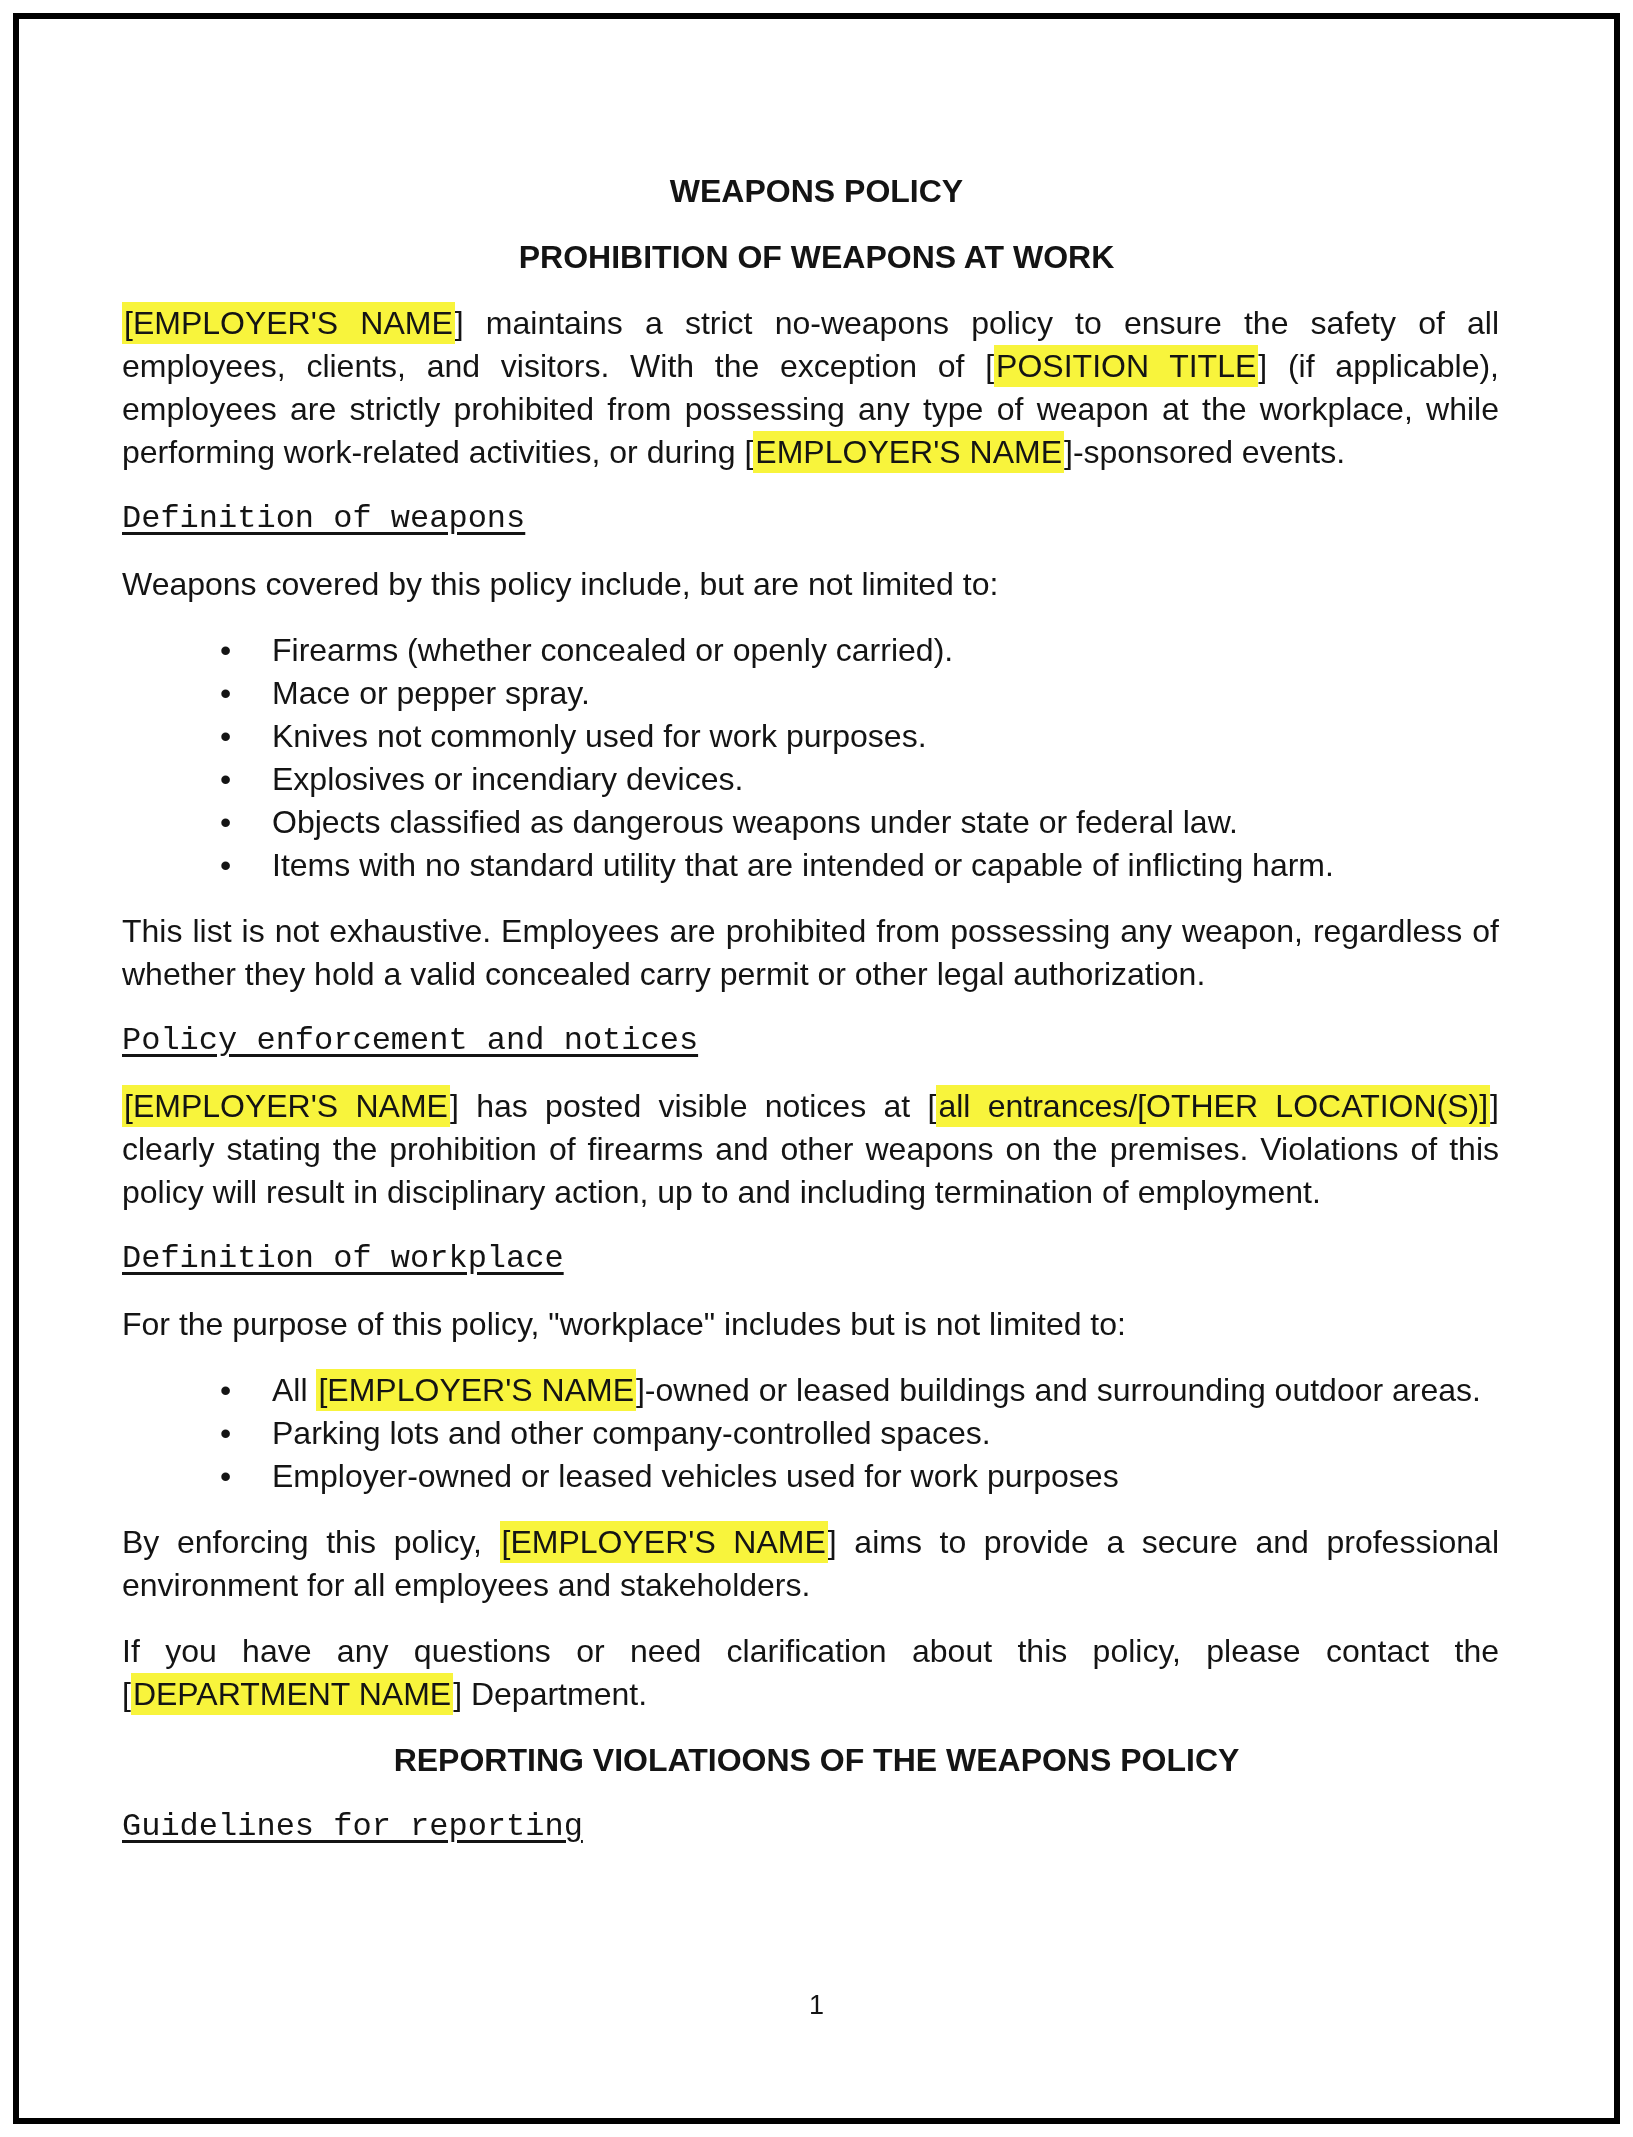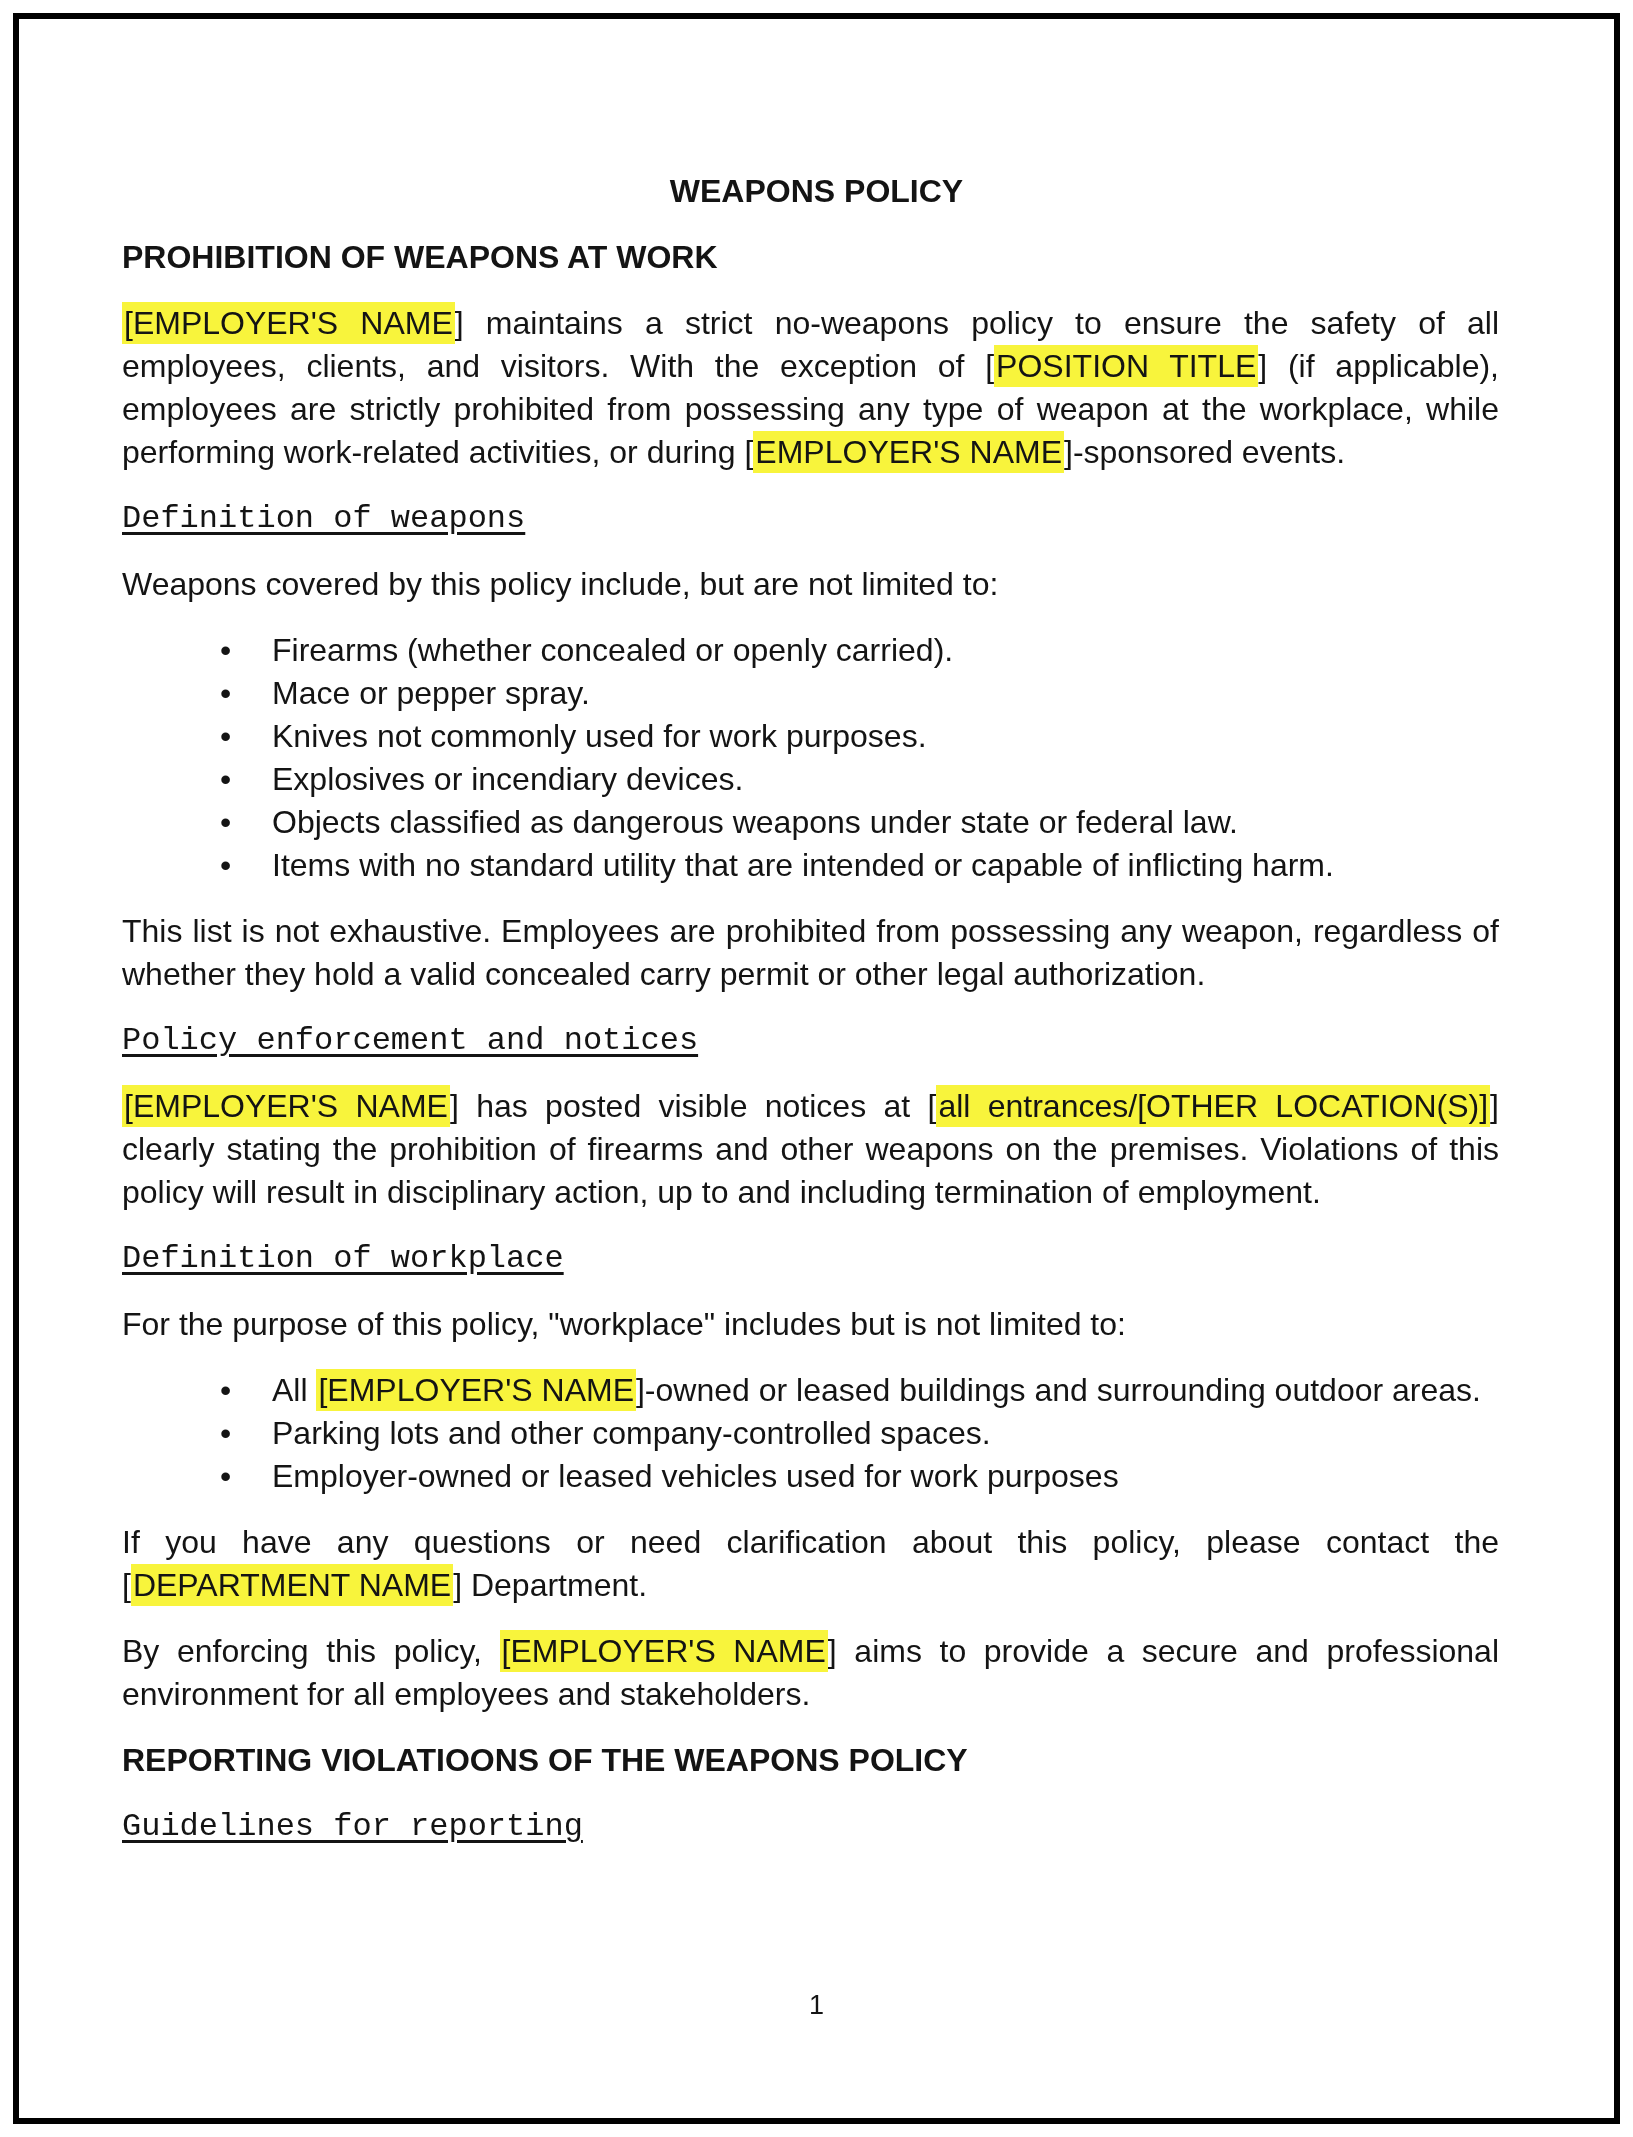--- a/index.html
+++ b/index.html
@@ -27,20 +27,21 @@
     line-height: 43px;
   }
   .doc-title {
     text-align: center;
     font-weight: bold;
     margin: 0 0 23px 0;
   }
   .h-bold {
     font-weight: bold;
     margin: 0 0 23px 0;
+    text-align: center;
   }
   .h-underline {
     text-decoration: underline;
     text-underline-offset: 5px;
     margin: 0 0 23px 0;
     font-family: Liberation Mono, monospace;
   }
   p.para {
     margin: 0 12px 23px 0;
     text-align: justify;
@@ -107,23 +108,23 @@
   <div class="h-underline">Definition of workplace</div>
 
   <p class="para">For the purpose of this policy, "workplace" includes but is not limited to:</p>
 
   <ul class="doc-list">
     <li><span>All </span><span class="hl" style="background: rgb(248, 244, 60);">[EMPLOYER'S NAME</span><span>]-owned or leased buildings and surrounding outdoor areas.</span></li>
     <li><span>Parking lots and other company-controlled spaces.</span></li>
     <li><span>Employer-owned or leased vehicles used for work purposes</span></li>
   </ul>
 
+  <p class="para"><span>By enforcing this policy, </span><span class="hl" style="background: rgb(248, 244, 60);">[EMPLOYER'S NAME</span><span>] aims to provide a secure and professional environment for all employees and stakeholders.</span></p>
+
   <p class="para"><span>If you have any questions or need clarification about this policy, please contact the [</span><span class="hl" style="background: rgb(248, 244, 60);">DEPARTMENT NAME</span><span>] Department.</span></p>
-
-  <p class="para"><span>By enforcing this policy, </span><span class="hl" style="background: rgb(248, 244, 60);">[EMPLOYER'S NAME</span><span>] aims to provide a secure and professional environment for all employees and stakeholders.</span></p>
 
   <div class="h-bold">REPORTING VIOLATIOONS OF THE WEAPONS POLICY</div>
 
   <div class="h-underline">Guidelines for reporting</div>
 
 </div>
 
 <div class="page-number">1</div>
 
 </body></html>

